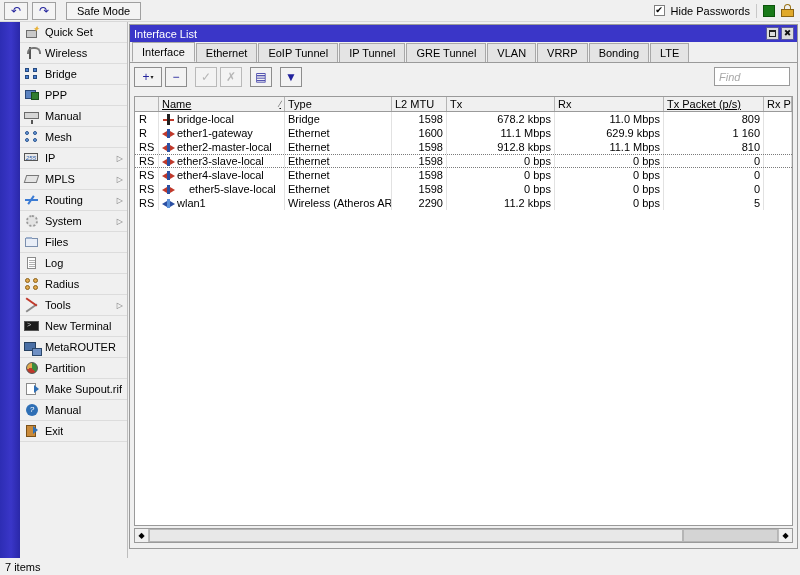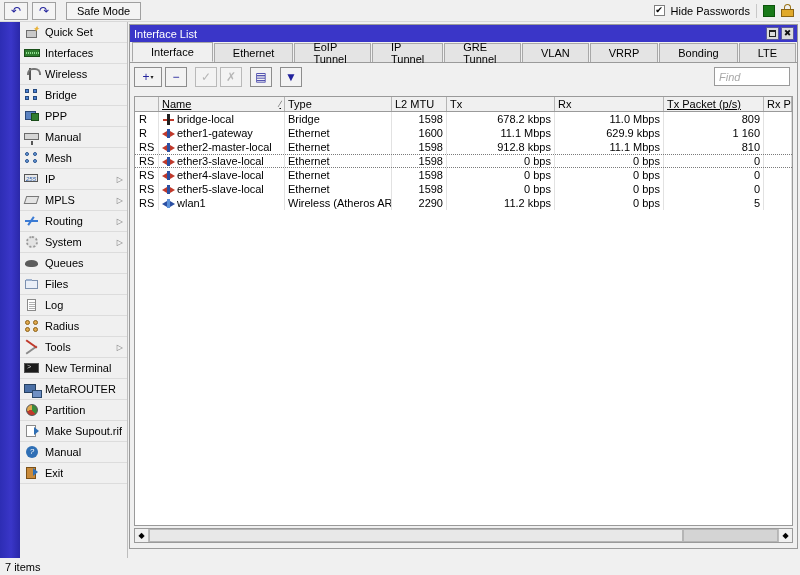--- a/index.html
+++ b/index.html
@@ -134,21 +134,21 @@
     font-size: 9px; color: #111; line-height: 1;
   }
   .wt-b .sqr { width: 7px; height: 7px; border: 1px solid #222; border-top-width: 2px; }
 
   .tabs {
     height: 21px; display: flex; align-items: flex-end;
     background: #f0f0f0; padding-left: 2px;
     border-bottom: 1px solid #9a9a9a;
   }
   .tab {
-    height: 19px; padding: 0 18px; margin-right: 1px;
+    height: 19px; padding: 0 9px; margin-right: 1px;
     display: flex; align-items: center; font-size: 11px;
     background: #e4e4e4; border: 1px solid #a8a8a8; border-bottom: none;
     cursor: default;
   }
   .tab.active { background: #f0f0f0; height: 20px; border-bottom: 1px solid #f0f0f0; }
 
   .actionbar {
     height: 27px; display: flex; align-items: center; padding-left: 4px;
     background: #f0f0f0;
   }
@@ -259,26 +259,20 @@
   <div class="menu" id="menu">
       <div class="mi">
         <span class="ic">
           <i class="ic-quickset"></i>
           <i class="ic-quickset-s">✦</i>
         </span>
         <span class="lbl">Quick Set</span>
       </div>
       <div class="mi">
         <span class="ic">
-          <i class="ic-iface"></i>
-        </span>
-        <span class="lbl">Interfaces</span>
-      </div>
-      <div class="mi">
-        <span class="ic">
           <i class="ic-wifi"></i>
         </span>
         <span class="lbl">Wireless</span>
       </div>
       <div class="mi">
         <span class="ic">
           <span class="ic-bridge" style="position:absolute;inset:0">
             <i style="left:1px;top:1px"></i>
             <i style="left:9px;top:1px"></i>
             <i style="left:1px;top:8px"></i>
@@ -330,26 +324,20 @@
         </span>
         <span class="lbl">Routing</span>
         <span class="arw">▷</span>
       </div>
       <div class="mi">
         <span class="ic">
           <i class="ic-system"></i>
         </span>
         <span class="lbl">System</span>
         <span class="arw">▷</span>
-      </div>
-      <div class="mi">
-        <span class="ic">
-          <i class="ic-queues"></i>
-        </span>
-        <span class="lbl">Queues</span>
       </div>
       <div class="mi">
         <span class="ic">
           <i class="ic-files"></i>
         </span>
         <span class="lbl">Files</span>
       </div>
       <div class="mi">
         <span class="ic">
           <i class="ic-log"></i>
@@ -651,21 +639,21 @@
               <span>0</span>
             </div>
             <div class="td num" style="width: 28px; flex: 0 0 28px;">
               <span></span>
             </div>
           </div>
           <div class="trow">
             <div class="td flags" style="width: 24px; flex: 0 0 24px;">
               <span>RS</span>
             </div>
-            <div class="td" style="width: 126px; flex: 0 0 126px;">
+            <div class="td" style="width: 126px; flex: 0 0 126px; gap: 12px;">
               <span class="ricon ri-eth">
                 <i class="mid"></i>
               </span>
               <span>ether5-slave-local</span>
             </div>
             <div class="td" style="width: 107px; flex: 0 0 107px;">
               <span>Ethernet</span>
             </div>
             <div class="td num" style="width: 55px; flex: 0 0 55px;">
               <span>1598</span>

